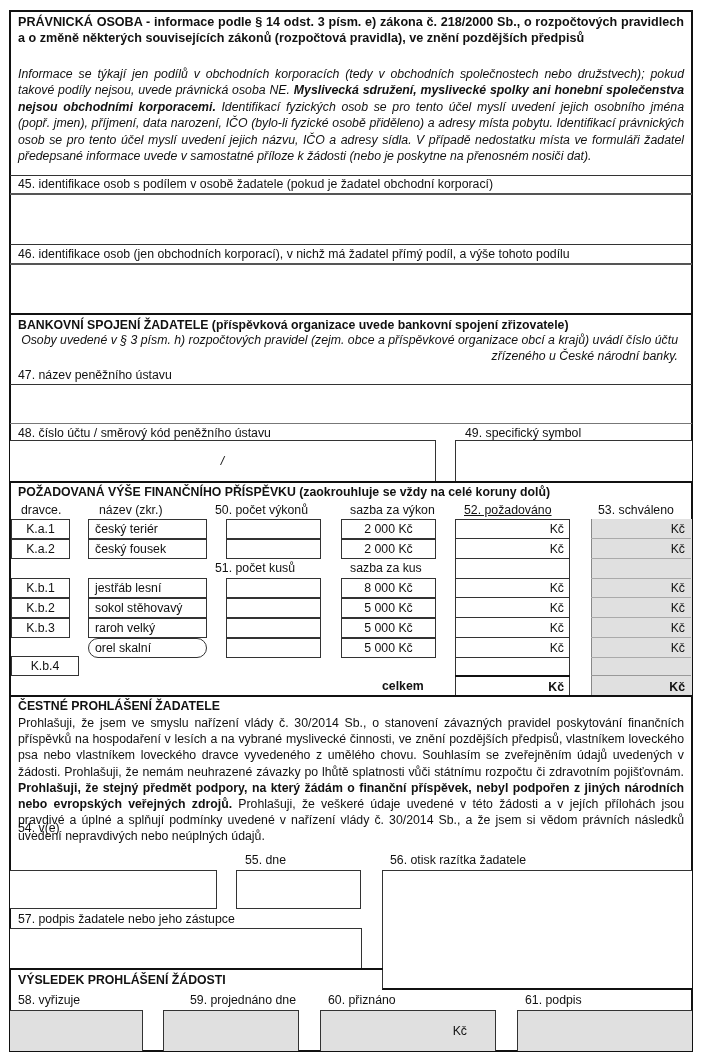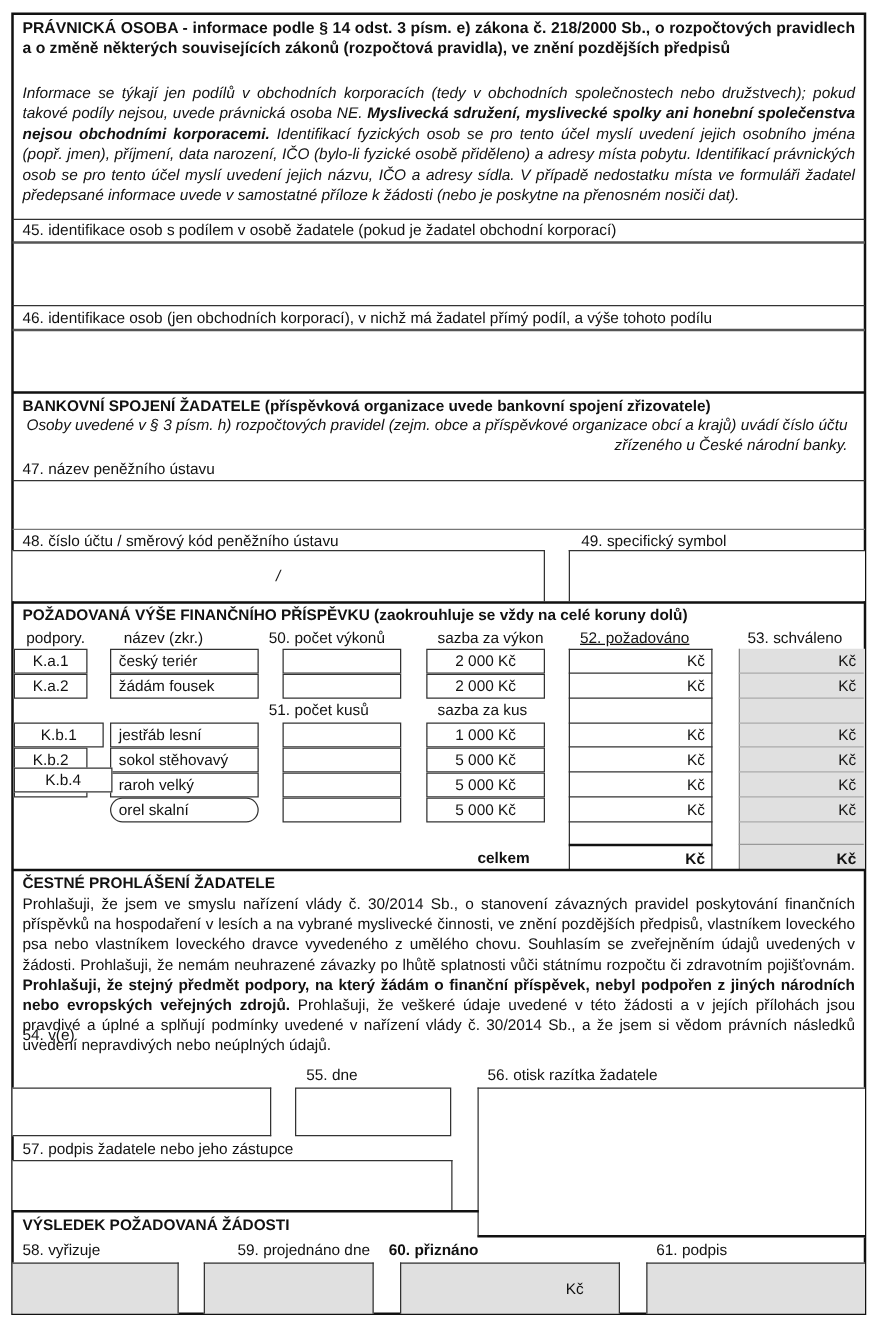--- a/index.html
+++ b/index.html
@@ -60,72 +60,72 @@
   <span class="i">/</span>
 </div>
 <div class="box field" style="left:455px;top:440px;width:237px;height:41px;border-right:none;border-bottom:none;"></div>
 
 <div class="hl" style="left:10px;top:481px;width:682px;"></div>
 
 <div class="txt" style="left:18px;top:485px;">
   <span class="b u">POŽADOVANÁ VÝŠE FINANČNÍHO PŘÍSPĚVKU</span><span class="b"> (zaokrouhluje se vždy na celé koruny dolů)</span>
 </div>
 
-<div class="txt" style="left:21px;top:503px;">podpory.</div>
+<div class="txt" style="left:21px;top:503px;">dravce.</div>
 <div class="txt" style="left:99px;top:503px;">název (zkr.)</div>
 <div class="txt" style="left:215px;top:503px;">50. počet výkonů</div>
 <div class="txt" style="left:350px;top:503px;">sazba za výkon</div>
 <div class="txt" style="left:464px;top:503px;text-decoration:underline;">52. požadováno</div>
 <div class="txt" style="left:598px;top:503px;">53. schváleno</div>
 
 <div class="abs gray" style="left:591px;top:519px;width:100px;height:177px;border-left:1px solid #888;"></div>
 
 <div class="abs" style="left:455px;top:519px;width:115px;height:177px;border:1px solid #333;border-bottom:none;box-sizing:border-box;"></div>
 
 <div class="box cell center" style="left:11px;top:519px;width:59px;height:20px;">K.a.1</div>
 <div class="box cell left" style="left:88px;top:519px;width:119px;height:20px;">český teriér</div>
 <div class="box field" style="left:226px;top:519px;width:95px;height:20px;"></div>
 <div class="box cell center" style="left:341px;top:519px;width:95px;height:20px;">2 000 Kč</div>
 <div class="abs cell right field" style="left:455px;top:519px;width:115px;height:20px;border-bottom:1px solid #333;box-sizing:border-box;">Kč</div>
 <div class="abs cell right" style="left:591px;top:519px;width:100px;height:20px;border-bottom:1px solid #aaa;box-sizing:border-box;">Kč</div>
 
 <div class="box cell center" style="left:11px;top:539px;width:59px;height:20px;">K.a.2</div>
-<div class="box cell left" style="left:88px;top:539px;width:119px;height:20px;">žádám fousek</div>
+<div class="box cell left" style="left:88px;top:539px;width:119px;height:20px;">český fousek</div>
 <div class="box field" style="left:226px;top:539px;width:95px;height:20px;"></div>
 <div class="box cell center" style="left:341px;top:539px;width:95px;height:20px;">2 000 Kč</div>
 <div class="abs cell right field" style="left:455px;top:539px;width:115px;height:20px;border-bottom:1px solid #333;box-sizing:border-box;">Kč</div>
 <div class="abs cell right" style="left:591px;top:539px;width:100px;height:20px;border-bottom:1px solid #aaa;box-sizing:border-box;">Kč</div>
 
 <div class="txt" style="left:215px;top:561px;">51. počet kusů</div>
 <div class="txt" style="left:350px;top:561px;">sazba za kus</div>
 <div class="abs" style="left:455px;top:578px;width:115px;height:1px;background:#333;"></div>
 <div class="abs" style="left:591px;top:578px;width:100px;height:1px;background:#aaa;"></div>
 
-<div class="box cell center" style="left:11px;top:578px;width:72px;height:20px;">K.b.1</div>
+<div class="box cell center" style="left:11px;top:578px;width:59px;height:20px;">K.b.1</div>
 <div class="box cell left" style="left:88px;top:578px;width:119px;height:20px;">jestřáb lesní</div>
 <div class="box field" style="left:226px;top:578px;width:95px;height:20px;"></div>
-<div class="box cell center" style="left:341px;top:578px;width:95px;height:20px;">1 000 Kč</div>
+<div class="box cell center" style="left:341px;top:578px;width:95px;height:20px;">8 000 Kč</div>
 <div class="abs cell right field" style="left:455px;top:578px;width:115px;height:20px;border-bottom:1px solid #333;box-sizing:border-box;">Kč</div>
 <div class="abs cell right" style="left:591px;top:578px;width:100px;height:20px;border-bottom:1px solid #aaa;box-sizing:border-box;">Kč</div>
 
 <div class="box cell center" style="left:11px;top:598px;width:59px;height:20px;">K.b.2</div>
 <div class="box cell left" style="left:88px;top:598px;width:119px;height:20px;">sokol stěhovavý</div>
 <div class="box field" style="left:226px;top:598px;width:95px;height:20px;"></div>
 <div class="box cell center" style="left:341px;top:598px;width:95px;height:20px;">5 000 Kč</div>
 <div class="abs cell right field" style="left:455px;top:598px;width:115px;height:20px;border-bottom:1px solid #333;box-sizing:border-box;">Kč</div>
 <div class="abs cell right" style="left:591px;top:598px;width:100px;height:20px;border-bottom:1px solid #aaa;box-sizing:border-box;">Kč</div>
 
 <div class="box cell center" style="left:11px;top:618px;width:59px;height:20px;">K.b.3</div>
 <div class="box cell left" style="left:88px;top:618px;width:119px;height:20px;">raroh velký</div>
 <div class="box field" style="left:226px;top:618px;width:95px;height:20px;"></div>
 <div class="box cell center" style="left:341px;top:618px;width:95px;height:20px;">5 000 Kč</div>
 <div class="abs cell right field" style="left:455px;top:618px;width:115px;height:20px;border-bottom:1px solid #333;box-sizing:border-box;">Kč</div>
 <div class="abs cell right" style="left:591px;top:618px;width:100px;height:20px;border-bottom:1px solid #aaa;box-sizing:border-box;">Kč</div>
 
-<div class="box cell center" style="left:11px;top:614px;width:79px;height:20px;">K.b.4</div>
+<div class="box cell center" style="left:11px;top:656px;width:68px;height:20px;">K.b.4</div>
 <div class="box cell left" style="left:88px;top:638px;width:119px;height:20px;border-radius:10px;">orel skalní</div>
 <div class="box field" style="left:226px;top:638px;width:95px;height:20px;"></div>
 <div class="box cell center" style="left:341px;top:638px;width:95px;height:20px;">5 000 Kč</div>
 <div class="abs cell right field" style="left:455px;top:638px;width:115px;height:20px;border-bottom:1px solid #333;box-sizing:border-box;">Kč</div>
 <div class="abs cell right" style="left:591px;top:638px;width:100px;height:20px;border-bottom:1px solid #aaa;box-sizing:border-box;">Kč</div>
 
 <div class="abs" style="left:455px;top:675px;width:115px;height:2px;background:#111;"></div>
 <div class="abs" style="left:591px;top:675px;width:100px;height:1px;background:#999;"></div>
 <div class="txt b" style="left:382px;top:679px;">celkem</div>
 <div class="abs cell right b" style="left:455px;top:677px;width:115px;height:19px;">Kč</div>
@@ -144,24 +144,24 @@
 
 <div class="box field" style="left:10px;top:870px;width:207px;height:39px;border-left:none;"></div>
 <div class="box field" style="left:236px;top:870px;width:125px;height:39px;"></div>
 <div class="box field" style="left:382px;top:870px;width:310px;height:120px;border-right:none;border-bottom:2px solid #111;"></div>
 
 <div class="txt" style="left:18px;top:912px;">57. podpis žadatele nebo jeho zástupce</div>
 <div class="box field" style="left:10px;top:928px;width:352px;height:40px;border-left:none;border-bottom:none;"></div>
 
 <div class="hl" style="left:10px;top:968px;width:373px;"></div>
 
-<div class="txt b u" style="left:18px;top:973px;">VÝSLEDEK POŽADOVANÁ ŽÁDOSTI</div>
+<div class="txt b u" style="left:18px;top:973px;">VÝSLEDEK PROHLÁŠENÍ ŽÁDOSTI</div>
 <div class="txt" style="left:18px;top:993px;">58. vyřizuje</div>
 <div class="txt" style="left:190px;top:993px;">59. projednáno dne</div>
-<div class="txt" style="left:311px;top:993px;font-weight:bold;">60. přiznáno</div>
+<div class="txt" style="left:328px;top:993px;">60. přiznáno</div>
 <div class="txt" style="left:525px;top:993px;">61. podpis</div>
 
 <div class="box gray field" style="left:10px;top:1010px;width:133px;height:41px;border-left:none;border-bottom:none;"></div>
 <div class="box gray field" style="left:163px;top:1010px;width:136px;height:41px;border-bottom:none;"></div>
 <div class="box gray cell right field" style="left:320px;top:1010px;width:176px;height:41px;border-bottom:none;padding-right:28px;">
   <span>Kč</span>
 </div>
 <div class="box gray field" style="left:517px;top:1010px;width:175px;height:41px;border-right:none;border-bottom:none;"></div>
 
 </body></html>

